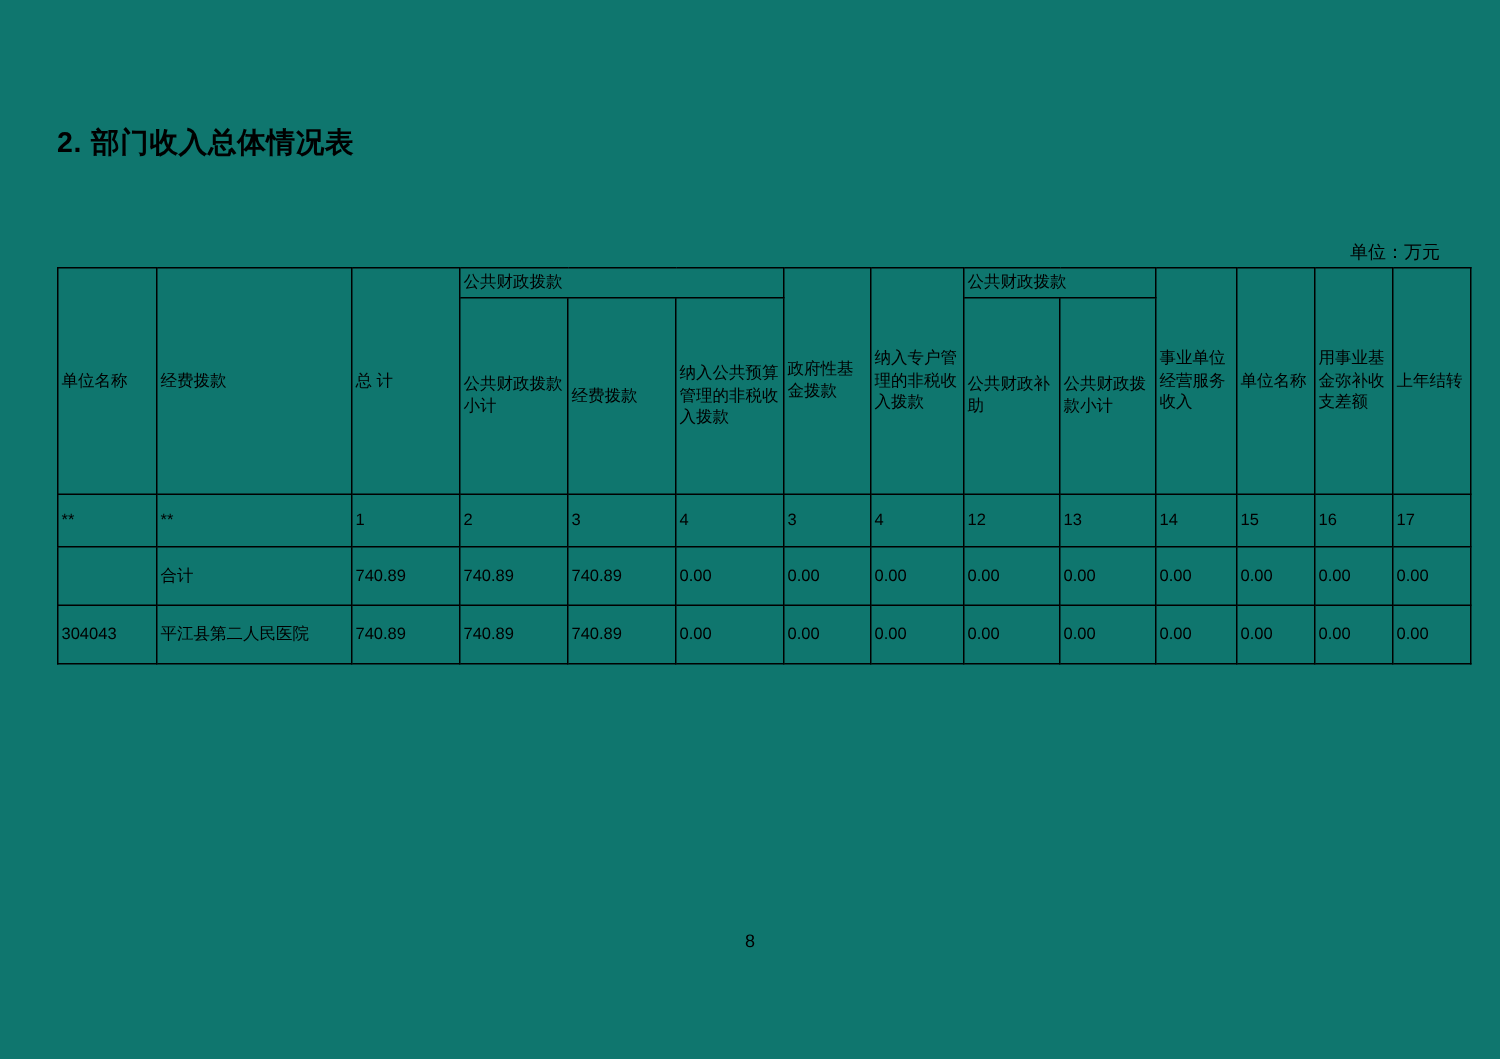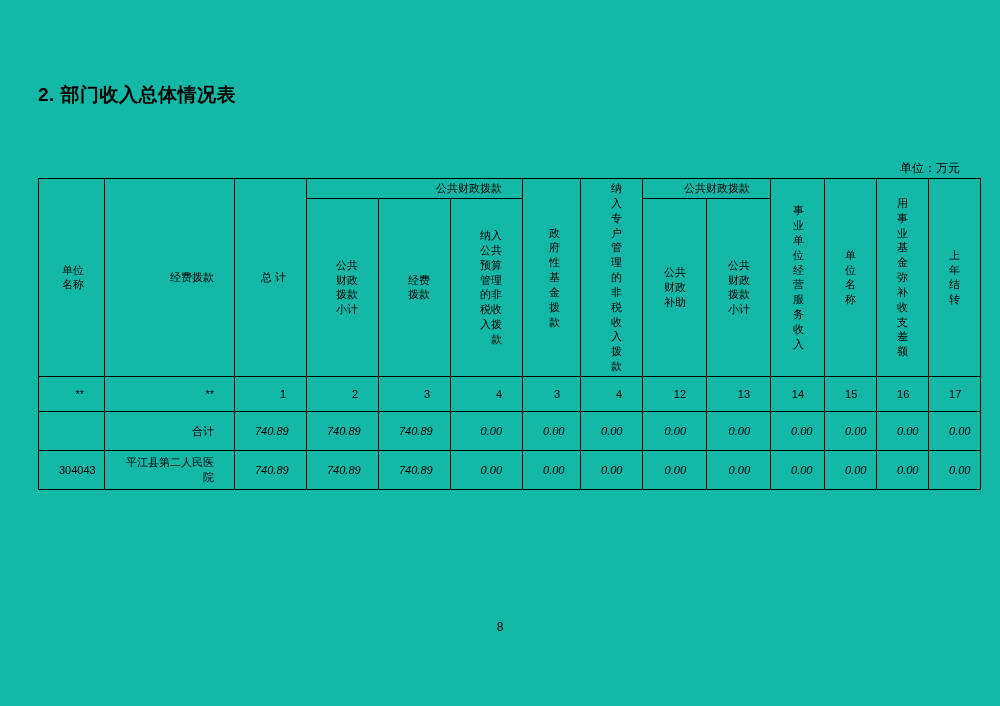--- a/index.html
+++ b/index.html
@@ -3,21 +3,21 @@
 <meta charset="utf-8">
 <style>
   html, body {
     margin: 0;
     padding: 0;
     background: #c8c8c8;
   }
   .page {
     width: 1000px;
     height: 706px;
-    background: #14b8a6;
+    background: #0f766e;
     position: relative;
     margin: 0 auto;
     font-family: "Liberation Serif", "DejaVu Serif", serif;
     color: #000;
     overflow: hidden;
   }
   .section-title {
     position: absolute;
     left: 38px;
     top: 82px;
@@ -49,33 +49,33 @@
     left: 38px;
     top: 178px;
     border-collapse: collapse;
     width: 924px;
     table-layout: fixed;
   }
   table.budget th, table.budget td {
     border: 1px solid #000;
     font-size: 11px;
     font-family: "Liberation Sans", "DejaVu Sans", sans-serif;
-    text-align: right;
+    text-align: left;
     vertical-align: middle;
-    padding: 2px 20px;
+    padding: 2px 2px;
     line-height: 1.35;
     font-weight: normal;
   }
   table.budget th {
     font-weight: normal;
   }
   .hdr-tall { height: 146px; }
   .row-num td { height: 30px; }
   .row-data td { height: 34px; }
-  .num-cell { text-align: right; padding-right: 8px; font-style: italic; }
+  .num-cell { text-align: right; padding-right: 8px; }
   .name-cell { text-align: left; padding-left: 8px; }
   .code-cell { text-align: center; }
   .page-number {
     position: absolute;
     left: 0;
     right: 0;
     top: 620px;
     text-align: center;
     font-size: 12px;
     font-family: "Liberation Sans", "DejaVu Sans", sans-serif;

